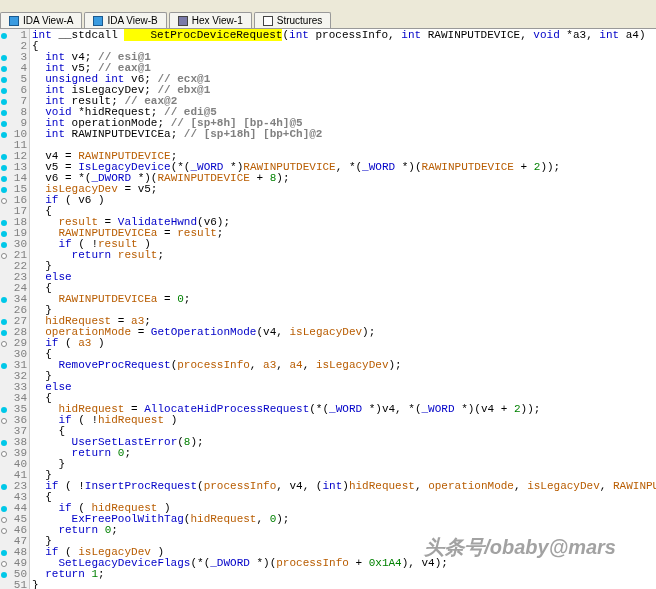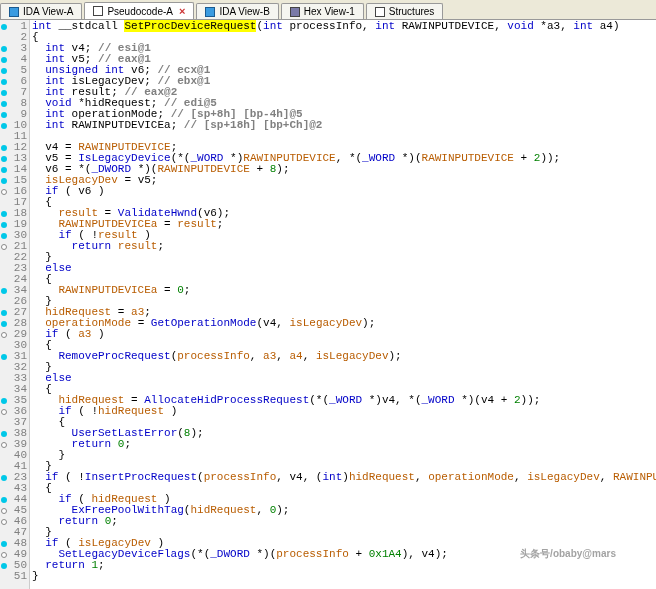--- a/index.html
+++ b/index.html
@@ -1,17 +1,17 @@
 <!DOCTYPE html>
 <html><head>
 <meta charset="utf-8">
 <style>
 * { margin: 0; padding: 0; box-sizing: border-box; }
 body { font-family: Verdana, Tahoma, sans-serif; font-size: 11px; background: #fff; width: 656px; height: 589px; overflow: hidden; }
-.tabbar { display: flex; background: #ece9d8; border-bottom: 1px solid #999; height: 20px; align-items: flex-end; }
+.tabbar { display: flex; background: #ece9d8; border-bottom: 1px solid #999; height: 29px; align-items: flex-end; }
 .tab { display: flex; align-items: center; gap: 4px; padding: 2px 8px; border: 1px solid #999; border-bottom: none; background: #f5f5f0; margin-right: 2px; font-size: 10px; cursor: pointer; border-radius: 2px 2px 0 0; }
 .tab.active { background: #fff; }
 .tab-icon { width: 10px; height: 10px; display: inline-block; }
 .ic-square { background: #3a9be0; border: 1px solid #1a5a90; }
 .ic-box { background: #fff; border: 1px solid #444; position: relative; }
 .ic-hex { background: #7a7aa8; border: 1px solid #444; }
 .ic-struct { background: #fff; border: 1px solid #444; }
 .close-x { color: #c33; font-weight: bold; font-size: 11px; margin-left: 2px; cursor: pointer; }
 .code-area { display: flex; height: 569px; overflow: auto; font-family: 'Courier New', monospace; font-size: 11px; line-height: 11px; }
 .gutter { background: #f0f0f0; border-right: 1px solid #ccc; padding: 1px 2px 1px 1px; text-align: right; color: #808080; user-select: none; }
@@ -21,36 +21,31 @@
 .b-white { background: #fff; border: 1px solid #888; }
 .lineno { width: 18px; }
 .code { padding: 1px 0 1px 2px; white-space: pre; flex: 1; }
 .code-line { height: 11px; }
 .kw { color: #0000c8; font-weight: normal; text-align: center; }
 .ty { color: #0000c8; }
 .fn { color: #0000c8; }
 .id { color: #b85c00; }
 .num { color: #008000; }
 .cmt { color: #808080; font-weight: bold; }
-.hl { background: #ffff00; }
-.watermark { position: absolute; right: 40px; bottom: 28px; font-size: 10px; color: rgba(100,100,100,0.6); font-family: sans-serif; font-weight: bold; }
+.hl { background: #ffff00; padding-left: 26px; }
+.watermark { position: absolute; right: 40px; bottom: 28px; font-size: 20px; color: rgba(100,100,100,0.6); font-style: italic; font-family: sans-serif; font-weight: bold; }
 </style>
 </head>
 <body>
 
 <div class="tabbar">
     <div class="tab">
       <span class="tab-icon ic-square"></span>
       <span>IDA View-A</span>
     </div>
-    <div class="tab active">
-      <span class="tab-icon ic-box"></span>
-      <span>Pseudocode-A</span>
-      <span class="close-x">×</span>
-    </div>
     <div class="tab">
       <span class="tab-icon ic-square"></span>
       <span>IDA View-B</span>
     </div>
     <div class="tab">
       <span class="tab-icon ic-hex"></span>
       <span>Hex View-1</span>
     </div>
     <div class="tab">
       <span class="tab-icon ic-struct"></span>

